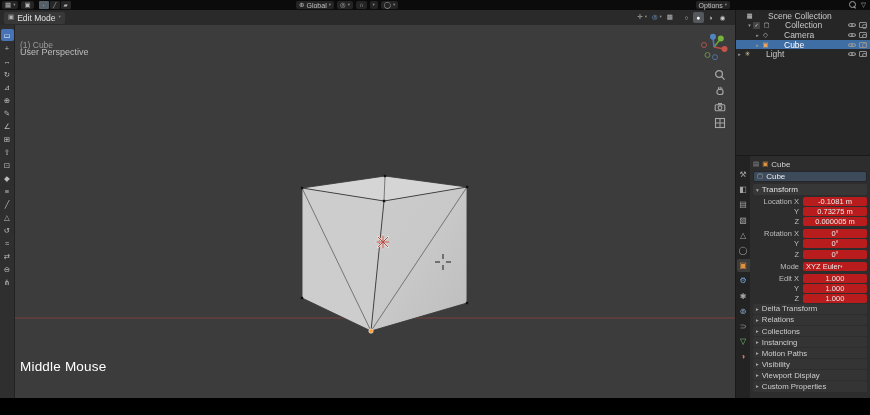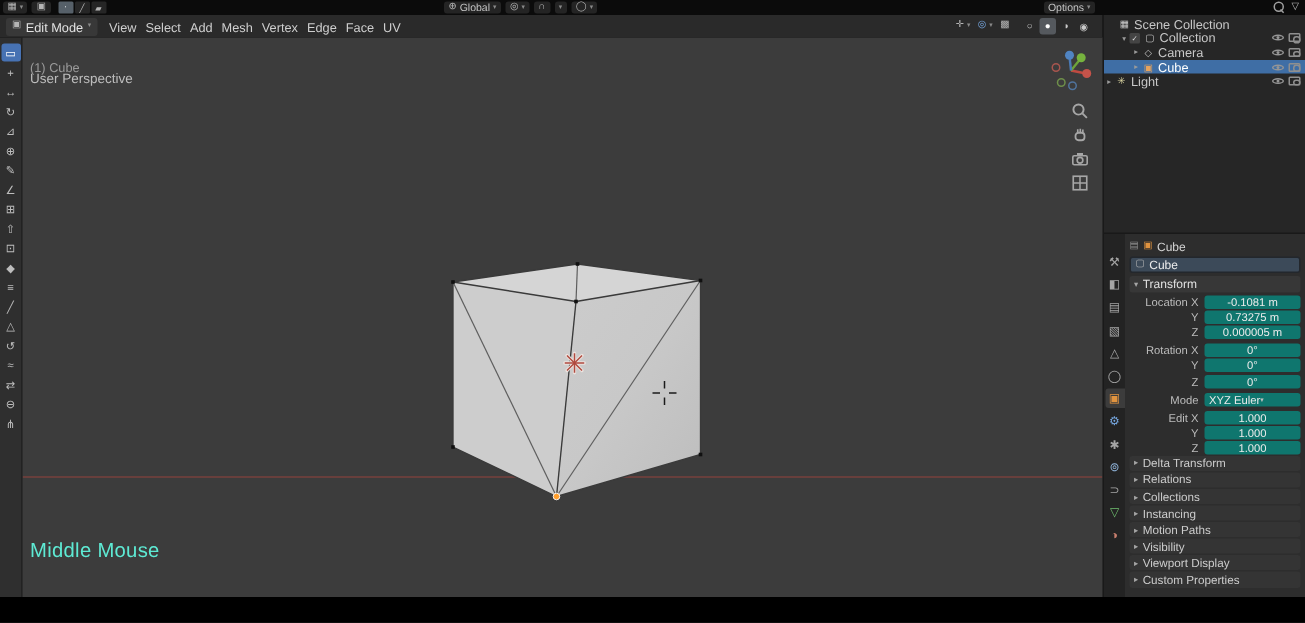--- a/index.html
+++ b/index.html
@@ -39,34 +39,34 @@
 
   .lower{flex:1;display:flex;}
   .toolbar{width:15px;background:#2f2f2f;border-right:1px solid #222;display:flex;flex-direction:column;align-items:center;padding-top:4px;gap:1px;}
   .tool{width:13px;height:12px;border-radius:2px;font-size:7.5px;color:#bdbdbd;display:flex;align-items:center;justify-content:center;}
   .tool.active{background:#4772b3;color:#fff;}
 
   .viewport{flex:1;position:relative;background:#3c3c3c;overflow:hidden;}
   .cube-svg{position:absolute;inset:0;width:720px;height:362px;}
   .vp-label{position:absolute;left:5px;top:22px;font-size:9px;color:#bdbdbd;}
   .vp-sublabel{position:absolute;left:5px;top:15px;font-size:8.5px;color:#9b9b9b;}
-  .screencast{position:absolute;left:5px;bottom:24px;font-size:13.5px;color:#5eead4;letter-spacing:0.2px;}
+  .screencast{position:absolute;left:5px;bottom:24px;font-size:13.5px;color:#ffffff;letter-spacing:0.2px;}
   .gizmo{position:absolute;right:6px;top:7px;width:30px;height:30px;}
   .navicons{position:absolute;right:9px;top:42px;display:flex;flex-direction:column;gap:4px;align-items:center;}
   .nav-btn{width:12px;height:12px;}
 
   
   .right-panel{width:135px;display:flex;flex-direction:column;background:#262626;border-left:1px solid #191919;}
   .outliner{height:145px;padding-top:1px;font-size:8.5px;color:#c8c8c8;overflow:hidden;}
   .outliner-row{height:9.6px;display:flex;align-items:center;padding-right:3px;white-space:nowrap;}
   .outliner-row.selected{background:#3f6ea5;color:#fff;}
   .expander{width:7px;font-size:5px;color:#9a9a9a;text-align:center;flex:0 0 auto;}
   .chk{width:7px;height:7px;background:#444;border-radius:1px;font-size:5px;color:#ddd;display:flex;align-items:center;justify-content:center;margin-right:2px;flex:0 0 auto;}
   .oicon{width:9px;font-size:6.5px;text-align:center;flex:0 0 auto;}
-  .orow-label{margin-left:2px;flex:1;overflow:hidden;}
+  .orow-label{margin-left:14px;flex:1;overflow:hidden;}
   .orow-icons{display:flex;gap:3px;align-items:center;flex:0 0 auto;}
 
   .eye-icon{display:inline-block;width:8px;height:8px;position:relative;}
   .eye-icon::before{content:'';position:absolute;left:0;right:0;top:2px;bottom:2px;border:1px solid #969696;border-radius:50%;}
   .eye-icon::after{content:'';position:absolute;left:3px;top:3px;width:2px;height:2px;background:#969696;border-radius:50%;}
   .cam-icon2{display:inline-block;width:8px;height:6px;border:1px solid #8f8f8f;border-radius:1px;position:relative;}
   .cam-icon2::after{content:'';position:absolute;width:2.5px;height:2.5px;border:1px solid #8f8f8f;border-radius:50%;left:2px;top:0.8px;}
   .mag-icon{display:inline-block;width:8px;height:8px;position:relative;}
   .mag-icon::before{content:'';position:absolute;left:0;top:0;width:5px;height:5px;border:1.2px solid #a0a0a0;border-radius:50%;}
   .mag-icon::after{content:'';position:absolute;left:5.4px;top:5.4px;width:3.4px;height:1.2px;background:#a0a0a0;transform:rotate(45deg);transform-origin:0 0;}
@@ -76,21 +76,21 @@
   .prop-tab{width:13px;height:13px;font-size:8px;display:flex;align-items:center;justify-content:center;border-radius:2px 0 0 2px;}
   .prop-tab.active{background:#3c3c3c;}
   .prop-content{flex:1;background:#2d2d2d;font-size:8px;padding:2px 3px 0 3px;overflow:hidden;}
   .prop-breadcrumb{height:12px;display:flex;align-items:center;gap:3px;color:#d5d5d5;}
   .prop-name-field{height:11px;background:#3c4a59;border:1px solid #23272c;border-radius:2px;display:flex;align-items:center;gap:3px;padding:0 3px;margin:1px 0 2px 0;color:#ececec;}
   .section-header{height:11px;display:flex;align-items:center;gap:3px;background:#373737;border-radius:2px;margin-bottom:1.5px;color:#e0e0e0;padding-left:3px;}
   .caret2{font-size:5.5px;color:#a5a5a5;}
   .field-row{height:9.5px;display:flex;align-items:center;margin-bottom:0.7px;}
   .field-row.gap{margin-top:2.5px;}
   .field-label{width:50px;text-align:right;padding-right:4px;color:#bdbdbd;white-space:nowrap;font-size:7.5px;}
-  .field-value{flex:1;height:9px;background:#0f766e;border-radius:2px;display:flex;align-items:center;justify-content:center;color:#ebebeb;font-size:7.5px;}
+  .field-value{flex:1;height:9px;background:#b91c1c;border-radius:2px;display:flex;align-items:center;justify-content:center;color:#ebebeb;font-size:7.5px;}
   .field-value.dropdown{justify-content:flex-start;padding:0 3px;}
   .field-value .dd{font-size:4.5px;color:#c0c0c0;}
   .collapsed-row{height:10.2px;display:flex;align-items:center;gap:3px;background:#343434;border-radius:2px;margin-bottom:0.9px;color:#cccccc;padding-left:3px;font-size:7.8px;}
 
   
   .statusbar{height:24px;background:#2b2b2b;border-top:1px solid #4a4a4a;display:flex;align-items:center;padding-left:16px;font-size:12.5px;color:#b8b8b8;flex:0 0 auto;}
   .black-bottom{height:4px;background:#000;flex:0 0 auto;}
 </style>
 </head>
 <body>
@@ -145,30 +145,20 @@
 
   <div class="body">
     <div class="left-col">
 
       <div class="row2">
         <div class="modebtn">
           <span class="g">▣</span>
           <span>Edit Mode</span>
           <span class="caret">▾</span>
         </div>
-        <div class="menus">
-            <span class="menu">View</span>
-            <span class="menu">Select</span>
-            <span class="menu">Add</span>
-            <span class="menu">Mesh</span>
-            <span class="menu">Vertex</span>
-            <span class="menu">Edge</span>
-            <span class="menu">Face</span>
-            <span class="menu">UV</span>
-          </div>
         <div class="hdr-right">
           <div class="hbtn">
             <span class="g">✛</span>
             <span class="caret">▾</span>
           </div>
           <div class="hbtn">
             <span class="g blue">◎</span>
             <span class="caret">▾</span>
           </div>
           <div class="hbtn">

